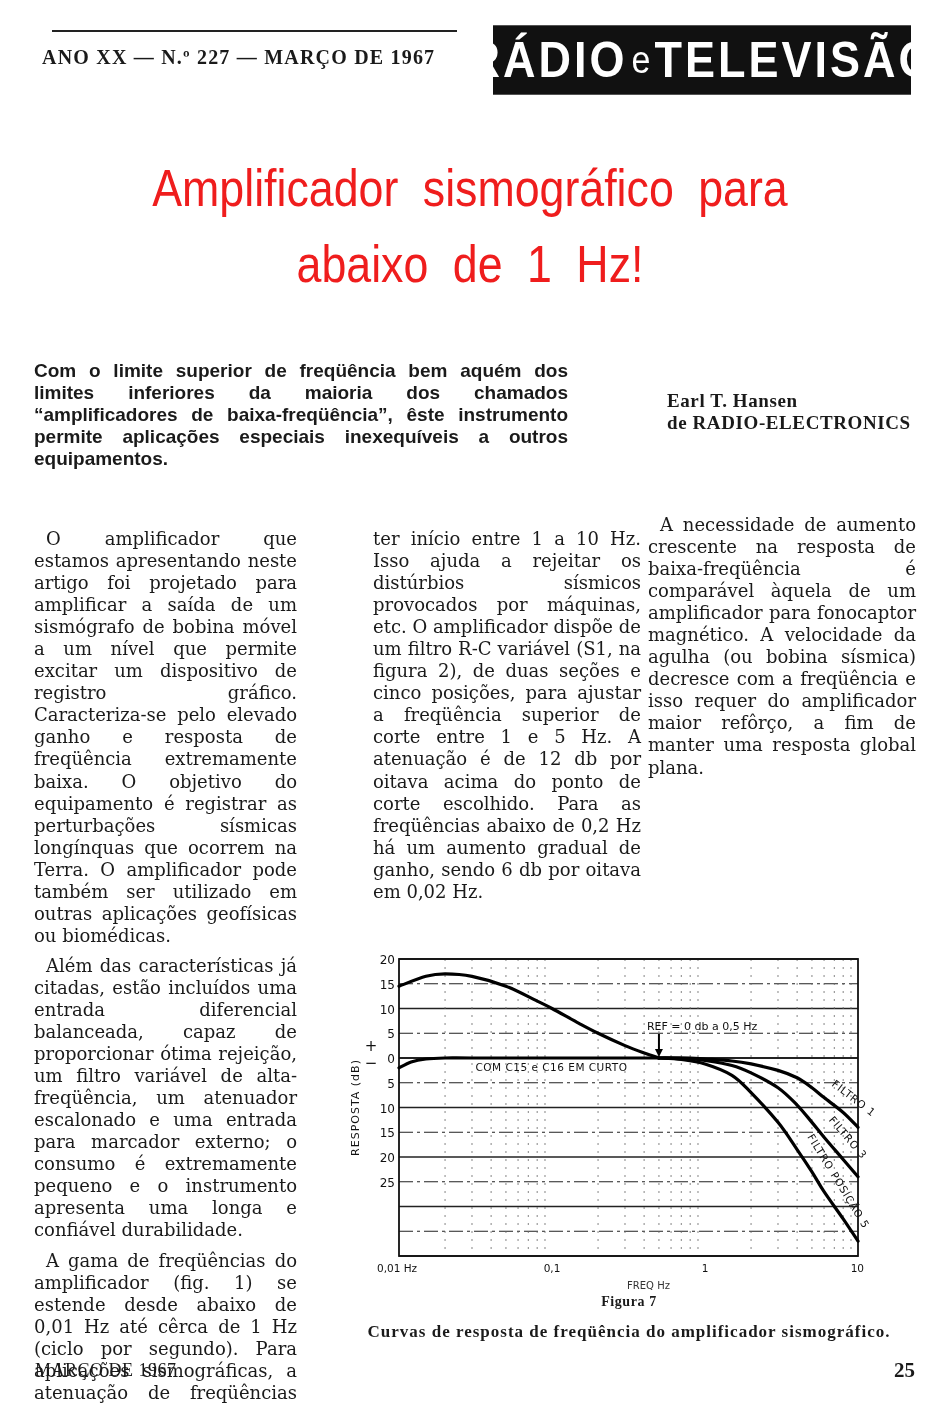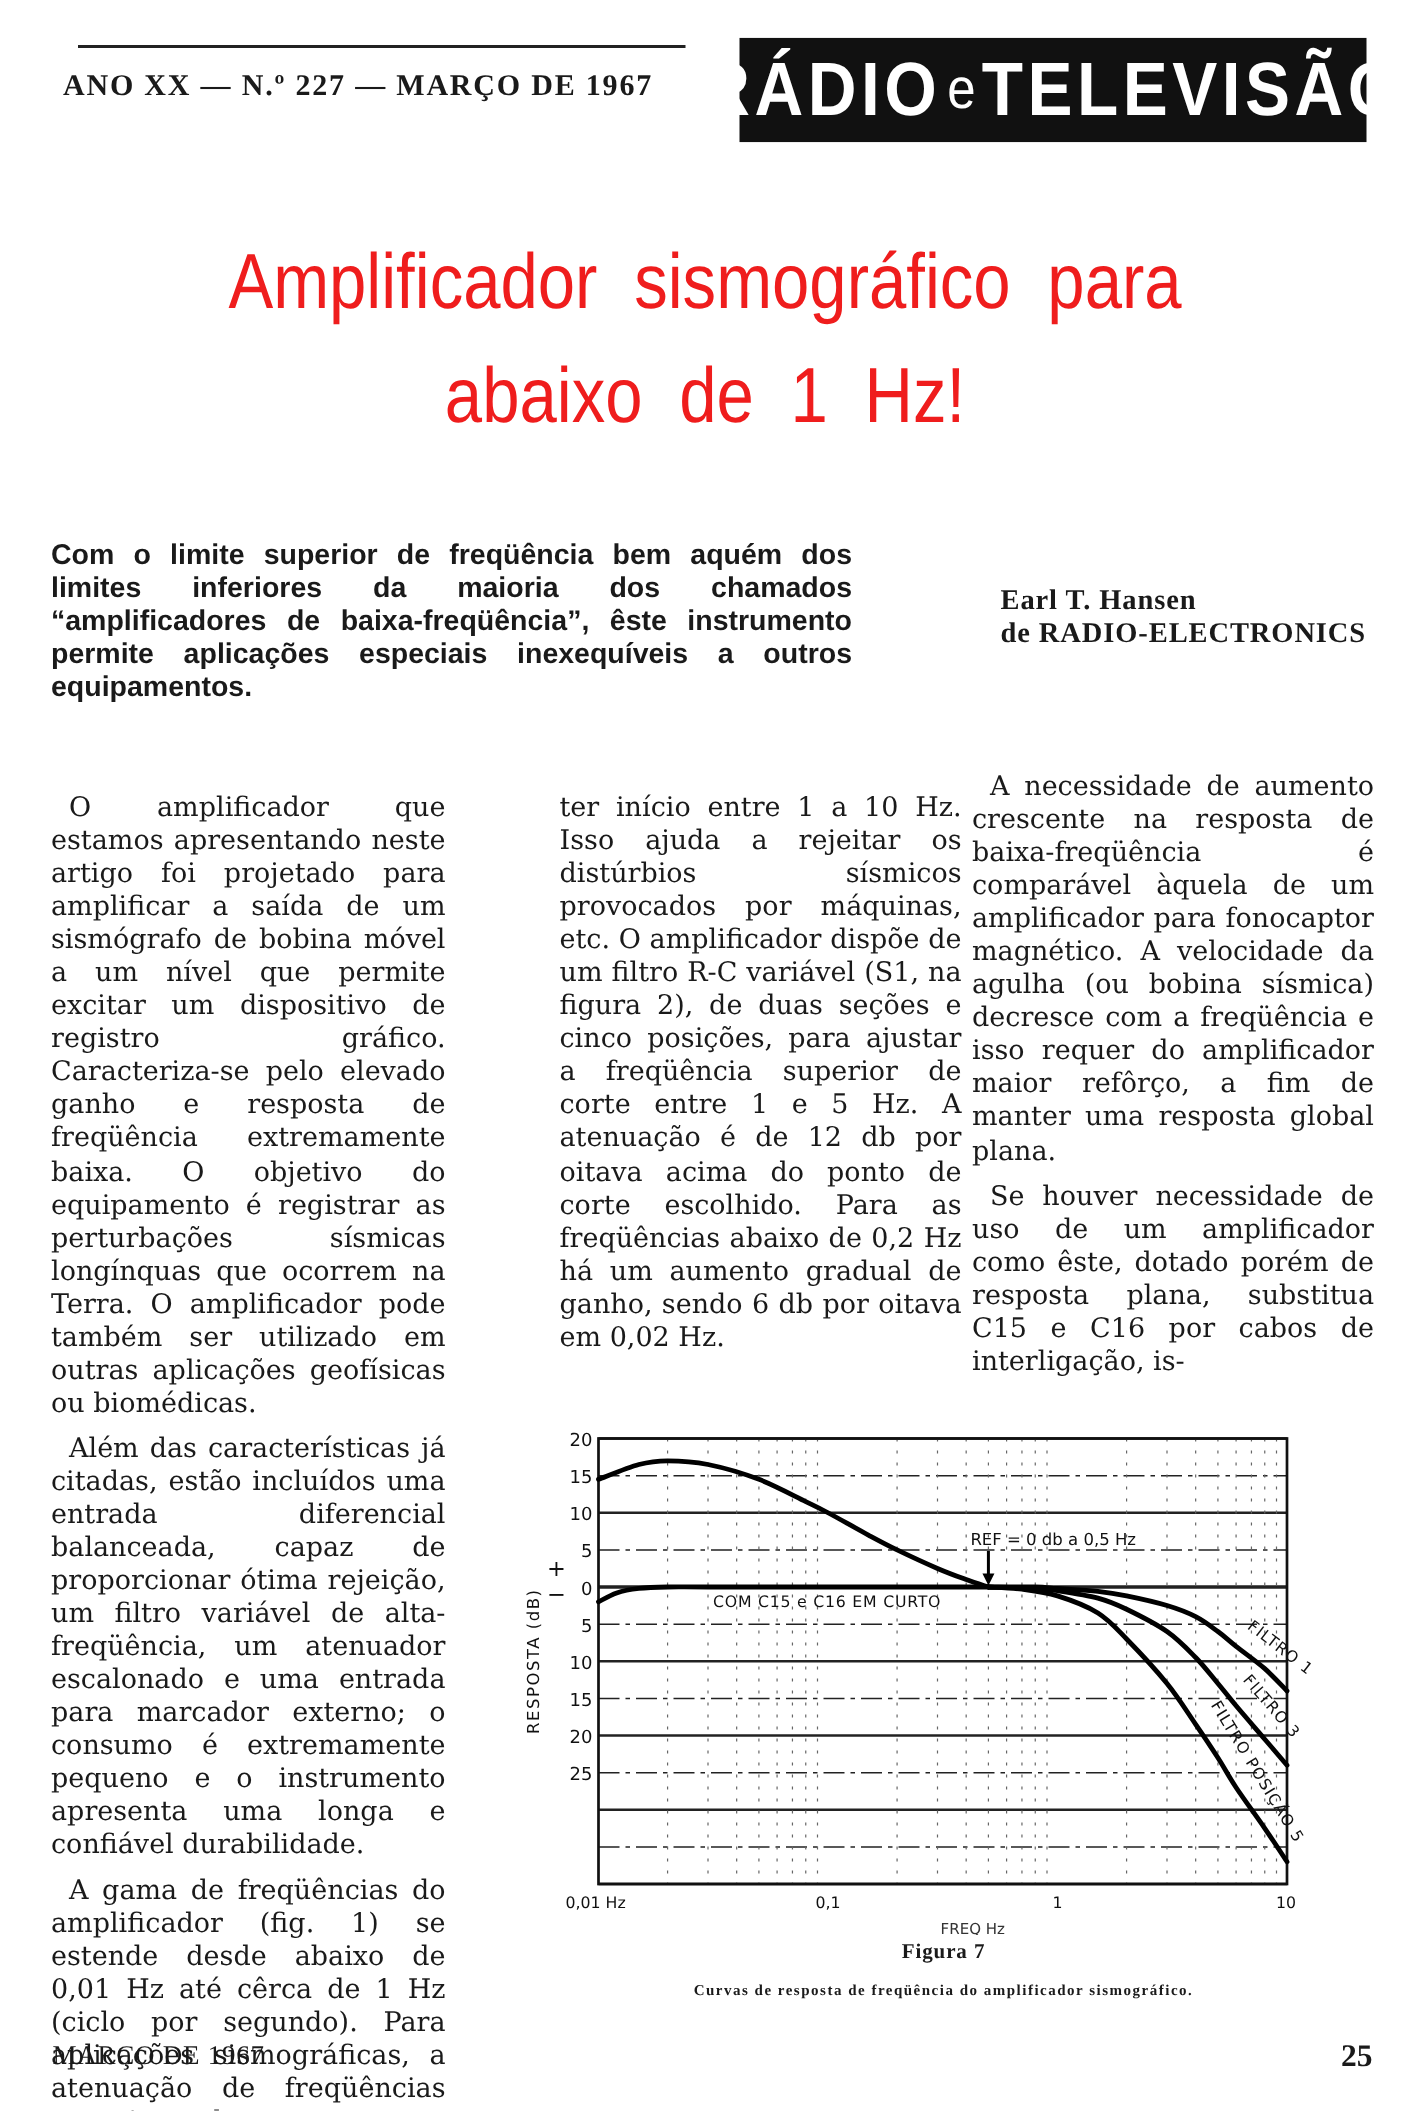--- a/index.html
+++ b/index.html
@@ -15,21 +15,21 @@
   .col { font-family:"DejaVu Serif", serif; font-size:18px; line-height:22.05px; text-align:justify; }
   .col p { margin:0 0 8px 0; text-indent:12px; }
   .col1 { left:34px; top:528px; width:263px; }
   .col2 { left:340px; top:528px; width:268px;margin-left:33px; }
   .col3 { left:648px; top:514px; width:268px; }
   .col2 p { text-indent:0; }
   .footer-date { left:35px; top:1360px; font-family:"Liberation Serif", serif; font-size:18px; letter-spacing:0.5px; }
   .footer-page { left:894px; top:1358px; font-family:"Liberation Serif", serif; font-weight:bold; font-size:21px; }
   #chart { left:340px; top:945px; }
   .fig-label { left:340px; top:1294px; width:578px; text-align:center; font-family:"Liberation Serif", serif; font-weight:bold; font-size:14px; letter-spacing:0.6px; }
-  .fig-caption { left:340px; top:1322px; width:578px; text-align:center; font-family:"Liberation Serif", serif; font-weight:bold; font-size:10px; letter-spacing:1px; }
+  .fig-caption { left:340px; top:1322px; width:578px; text-align:center; font-family:"Liberation Serif", serif; font-weight:bold; font-size:17px; letter-spacing:1px; }
   svg text { font-family:"DejaVu Sans", sans-serif; }
 </style>
 </head>
 <body>
 
 <div class="abs topline"></div>
 <div class="abs issue">ANO XX — N.º 227 — MARÇO DE 1967</div>
 <div class="abs logo">
   <span>RÁDIO</span>
   <span class="e">e</span>
@@ -50,21 +50,20 @@
 <div class="abs col col1">
   <p>O amplificador que estamos apresentando neste artigo foi projetado para amplificar a saída de um sismógrafo de bobina móvel a um nível que permite excitar um dispositivo de registro gráfico. Caracteriza-se pelo elevado ganho e resposta de freqüência extremamente baixa. O objetivo do equipamento é registrar as perturbações sísmicas longínquas que ocorrem na Terra. O amplificador pode também ser utilizado em outras aplicações geofísicas ou biomédicas.</p>
   <p>Além das características já citadas, estão incluídos uma entrada diferencial balanceada, capaz de proporcionar ótima rejeição, um filtro variável de alta-freqüência, um atenuador escalonado e uma entrada para marcador externo; o consumo é extremamente pequeno e o instrumento apresenta uma longa e confiável durabilidade.</p>
   <p>A gama de freqüências do amplificador (fig. 1) se estende desde abaixo de 0,01 Hz até cêrca de 1 Hz (ciclo por segundo). Para aplicações sismográficas, a atenuação de freqüências superiores deve</p>
 </div>
 <div class="abs col col2">
   <p>ter início entre 1 a 10 Hz. Isso ajuda a rejeitar os distúrbios sísmicos provocados por máquinas, etc. O amplificador dispõe de um filtro R-C variável (S1, na figura 2), de duas seções e cinco posições, para ajustar a freqüência superior de corte entre 1 e 5 Hz. A atenuação é de 12 db por oitava acima do ponto de corte escolhido. Para as freqüências abaixo de 0,2 Hz há um aumento gradual de ganho, sendo 6 db por oitava em 0,02 Hz.</p>
 </div>
 <div class="abs col col3">
   <p>A necessidade de aumento crescente na resposta de baixa-freqüência é comparável àquela de um amplificador para fonocaptor magnético. A velocidade da agulha (ou bobina sísmica) decresce com a freqüência e isso requer do amplificador maior refôrço, a fim de manter uma resposta global plana.</p>
-  <p>Se houver necessidade de uso de um amplificador como êste, dotado porém de resposta plana, substitua C15 e C16 por cabos de interligação, is-</p>
 </div>
 
 <svg id="chart" class="abs" width="580" height="345">
   <g id="grid-layer">
       <line x1="59" x2="518" y1="14" y2="14" stroke="#222" stroke-width="1.6" stroke-dasharray=""></line>
       <line x1="59" x2="518" y1="38.75" y2="38.75" stroke="#222" stroke-width="1" stroke-dasharray="14 4 3 4"></line>
       <line x1="59" x2="518" y1="63.5" y2="63.5" stroke="#222" stroke-width="1.6" stroke-dasharray=""></line>
       <line x1="59" x2="518" y1="88.25" y2="88.25" stroke="#222" stroke-width="1" stroke-dasharray="14 4 3 4"></line>
       <line x1="59" x2="518" y1="113" y2="113" stroke="#222" stroke-width="2.2" stroke-dasharray=""></line>
       <line x1="59" x2="518" y1="137.75" y2="137.75" stroke="#222" stroke-width="1" stroke-dasharray="14 4 3 4"></line>

